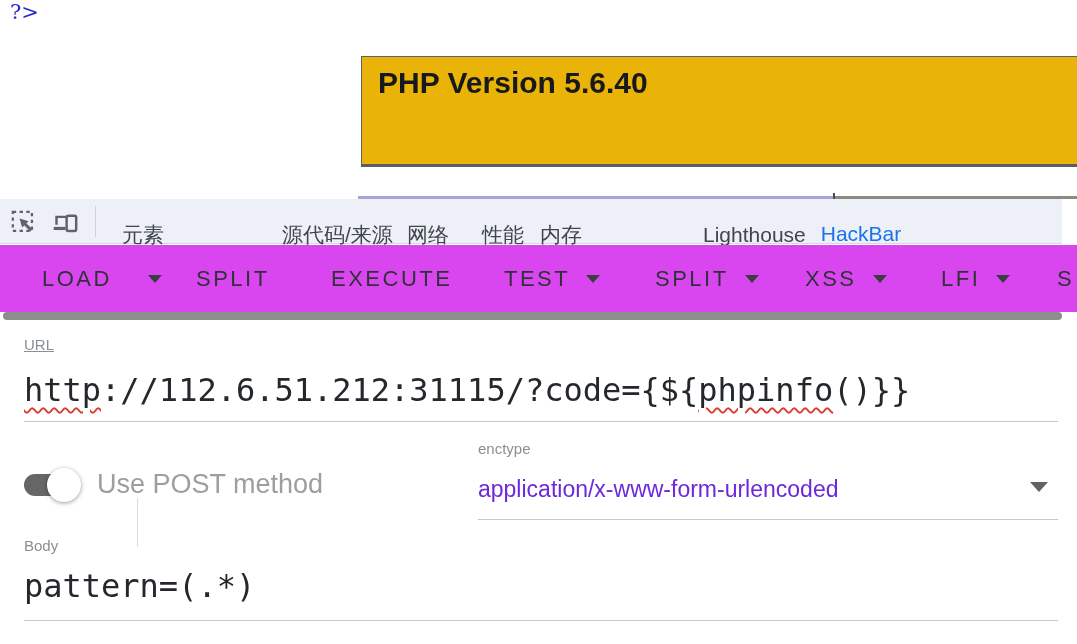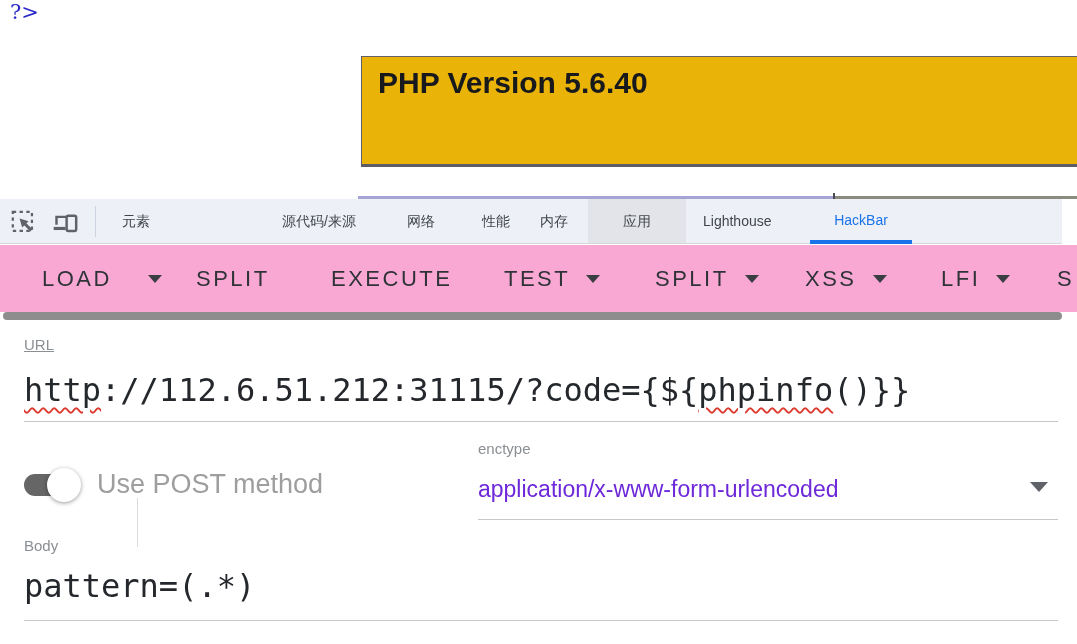--- a/index.html
+++ b/index.html
@@ -16,28 +16,28 @@
   .sliver-purple { left:358px; top:196px; width:475px; height:3px; background:#a5a5d5; }
   .sliver-tick   { left:833px; top:193px; width:2px; height:6px; background:#4a4a55; }
   .sliver-gray   { left:835px; top:196px; width:242px; height:3px; background:#8b8b80; }
 
   
   .tabbar { left:0; top:199px; width:1062px; height:45px; background:#eef0f8;
             border-bottom:1px solid #d6d8de; }
   .tool-icon { position:absolute; top:8px; width:30px; height:30px; display:flex;
                align-items:center; justify-content:center; cursor:pointer; }
   .tab-sep { position:absolute; left:95px; top:7px; width:1px; height:31px; background:#ccd2df; }
-  .tab { position:absolute; top:0; height:44px; line-height:44px; font-size:14px;
+  .tab { position:absolute; top:14px; height:44px; line-height:44px; font-size:21px;
          color:#41464b; white-space:nowrap; cursor:pointer; }
   .tab.hover-bg { background:#e3e4e9; text-align:center; }
   .tab.selected { color:#1a73e8; text-align:center; border-bottom:4px solid #1a73e8;
                   height:45px; line-height:42px; }
 
   
-  .hb-toolbar { left:0; top:245px; width:1077px; height:67px; background:#f9a8d4; }
+  .hb-toolbar { left:0; top:245px; width:1077px; height:67px; background:#d946ef; }
   .tb-btn { position:absolute; top:0; height:67px; display:flex; align-items:center;
             font-size:22px; font-weight:500; letter-spacing:2.5px; color:#2f3337;
             cursor:pointer; white-space:nowrap; }
   .caret { width:0; height:0; border-left:7px solid transparent; border-right:7px solid transparent;
            border-top:8px solid #3a3e42; margin-left:16px; }
   .load-sep { position:absolute; left:137px; top:253px; width:1px; height:49px; background:#dcdcdc; }
 
   .thick-divider { left:3px; top:312px; width:1059px; height:8px; border-radius:4px; background:#8d8d8d; }
 
   
@@ -89,21 +89,20 @@
   </div>
 
   <div class="tab-sep"></div>
 
   <div class="tab" style="left:122px;">元素</div>
   <div class="tab" style="left:190px;margin-top:37px;">控制台</div>
   <div class="tab" style="left:282px;">源代码/来源</div>
   <div class="tab" style="left:407px;">网络</div>
   <div class="tab" style="left:482px;">性能</div>
   <div class="tab" style="left:540px;">内存</div>
-  <div class="tab hover-bg" style="left:588px; width:98px;">应用</div>
   <div class="tab selected" style="left:810px; width:102px;">HackBar</div>
   <div class="tab" style="left:703px;">Lighthouse</div>
 </div>
 
 <div class="abs hb-toolbar">
   <div class="tb-btn" style="left:42px;">
     <span>LOAD</span>
   </div>
   <div class="load-sep"></div>
   <div class="tb-btn" style="left:148px;">

